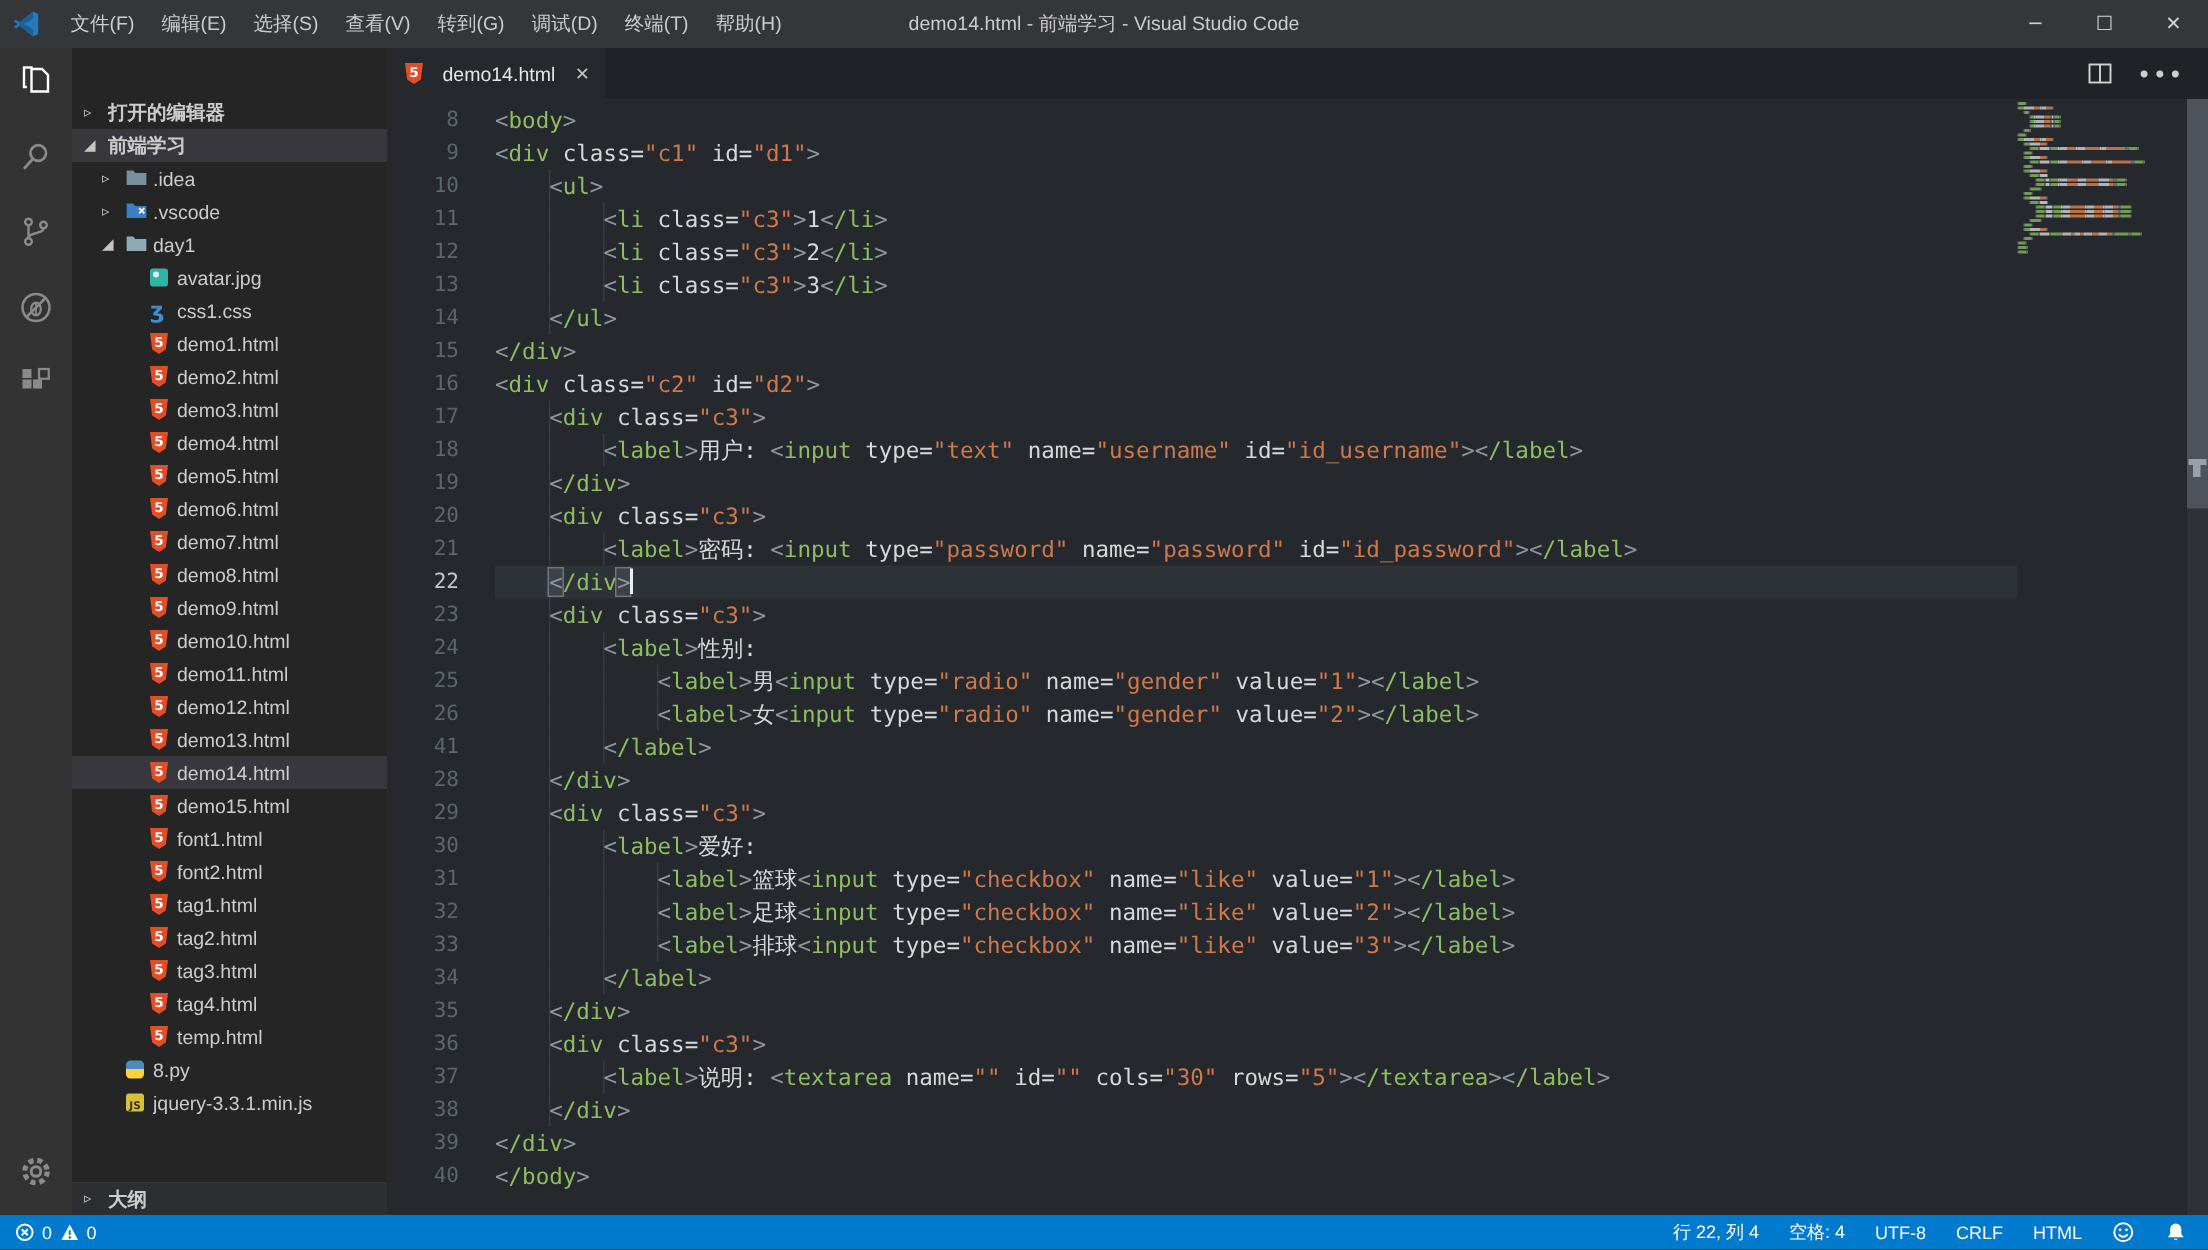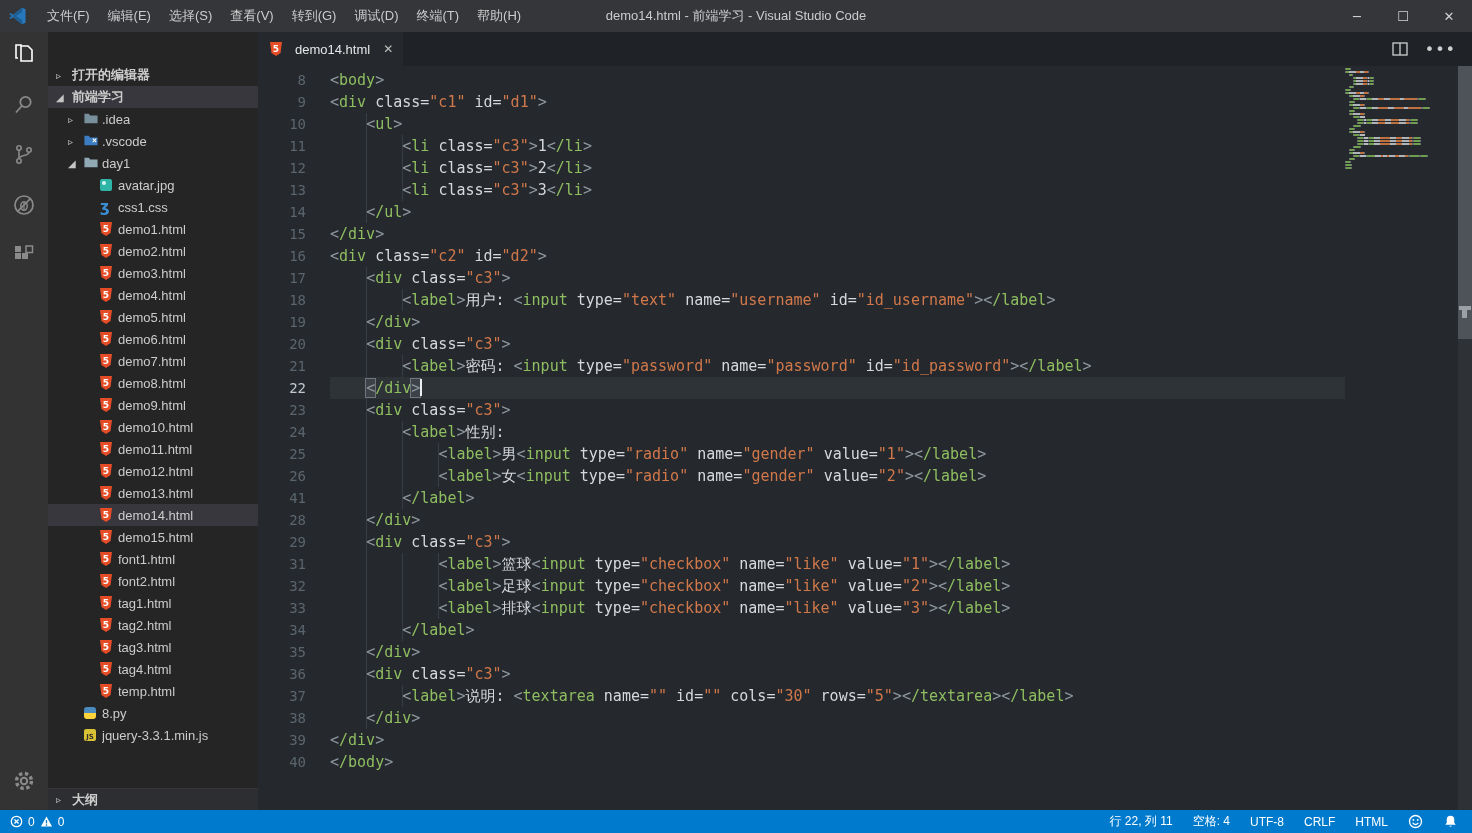--- a/index.html
+++ b/index.html
@@ -498,20 +498,24 @@
           <span class="ln">41</span>
           <span class="code-text"><i class="guide" style="left: 4ch;"></i><i class="guide" style="left: 8ch;"></i><span class="tok-w">        </span><span class="tok-p">&lt;</span><span class="tok-t">/label</span><span class="tok-p">&gt;</span></span>
         </div>
         <div class="code-line">
           <span class="ln">28</span>
           <span class="code-text"><i class="guide" style="left: 4ch;"></i><span class="tok-w">    </span><span class="tok-p">&lt;</span><span class="tok-t">/div</span><span class="tok-p">&gt;</span></span>
         </div>
         <div class="code-line">
           <span class="ln">29</span>
           <span class="code-text"><i class="guide" style="left: 4ch;"></i><span class="tok-w">    </span><span class="tok-p">&lt;</span><span class="tok-t">div</span><span class="tok-x"> </span><span class="tok-a">class=</span><span class="tok-s">"c3"</span><span class="tok-p">&gt;</span></span>
+        </div>
+        <div class="code-line">
+          <span class="ln">30</span>
+          <span class="code-text"><i class="guide" style="left: 4ch;"></i><i class="guide" style="left: 8ch;"></i><span class="tok-w">        </span><span class="tok-p">&lt;</span><span class="tok-t">label</span><span class="tok-p">&gt;</span><span class="tok-x">爱好:</span></span>
         </div>
         <div class="code-line">
           <span class="ln">31</span>
           <span class="code-text"><i class="guide" style="left: 4ch;"></i><i class="guide" style="left: 8ch;"></i><i class="guide" style="left: 12ch;"></i><span class="tok-w">            </span><span class="tok-p">&lt;</span><span class="tok-t">label</span><span class="tok-p">&gt;</span><span class="tok-x">篮球</span><span class="tok-p">&lt;</span><span class="tok-t">input</span><span class="tok-x"> </span><span class="tok-a">type=</span><span class="tok-s">"checkbox"</span><span class="tok-x"> </span><span class="tok-a">name=</span><span class="tok-s">"like"</span><span class="tok-x"> </span><span class="tok-a">value=</span><span class="tok-s">"1"</span><span class="tok-p">&gt;</span><span class="tok-p">&lt;</span><span class="tok-t">/label</span><span class="tok-p">&gt;</span></span>
         </div>
         <div class="code-line">
           <span class="ln">32</span>
           <span class="code-text"><i class="guide" style="left: 4ch;"></i><i class="guide" style="left: 8ch;"></i><i class="guide" style="left: 12ch;"></i><span class="tok-w">            </span><span class="tok-p">&lt;</span><span class="tok-t">label</span><span class="tok-p">&gt;</span><span class="tok-x">足球</span><span class="tok-p">&lt;</span><span class="tok-t">input</span><span class="tok-x"> </span><span class="tok-a">type=</span><span class="tok-s">"checkbox"</span><span class="tok-x"> </span><span class="tok-a">name=</span><span class="tok-s">"like"</span><span class="tok-x"> </span><span class="tok-a">value=</span><span class="tok-s">"2"</span><span class="tok-p">&gt;</span><span class="tok-p">&lt;</span><span class="tok-t">/label</span><span class="tok-p">&gt;</span></span>
         </div>
         <div class="code-line">
@@ -599,21 +603,21 @@
       </svg>
       <span class="sb-item">0</span>
       <svg viewBox="0 0 14 14">
         <path d="M7 1.5 L13 12.5 H1 Z" fill="#ffffff"></path>
         <line x1="7" y1="5.5" x2="7" y2="9" stroke="#007acc" stroke-width="1.4"></line>
         <circle cx="7" cy="10.8" r="0.9" fill="#007acc"></circle>
       </svg>
       <span class="sb-item">0</span>
     </div>
     <div class="sb-right">
-      <span class="sb-item">行 22, 列 11</span>
+      <span class="sb-item">行 22, 列 4</span>
       <span class="sb-item">空格: 4</span>
       <span class="sb-item">UTF-8</span>
       <span class="sb-item">CRLF</span>
       <span class="sb-item">HTML</span>
       <svg viewBox="0 0 16 16">
         <circle cx="8" cy="8" r="6.4" fill="none" stroke="#ffffff" stroke-width="1.4"></circle>
         <circle cx="5.7" cy="6.3" r="1" fill="#ffffff"></circle>
         <circle cx="10.3" cy="6.3" r="1" fill="#ffffff"></circle>
         <path d="M5 9.4 a3.4 3.4 0 0 0 6 0" fill="none" stroke="#ffffff" stroke-width="1.4"></path>
       </svg>

